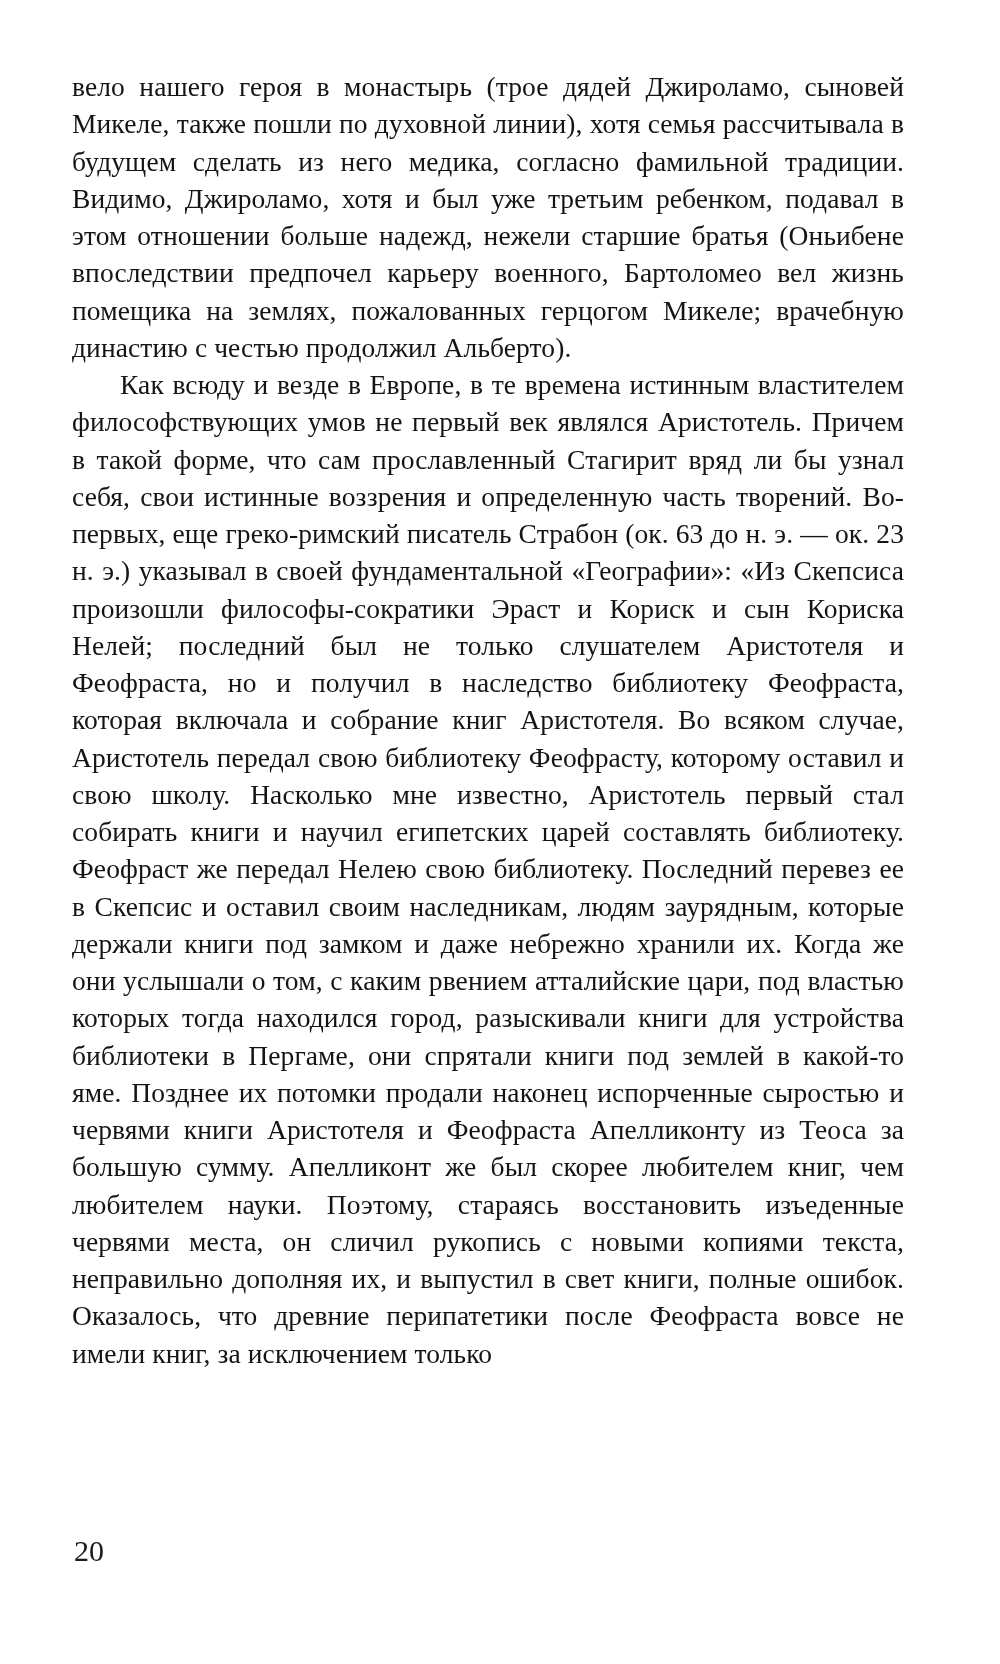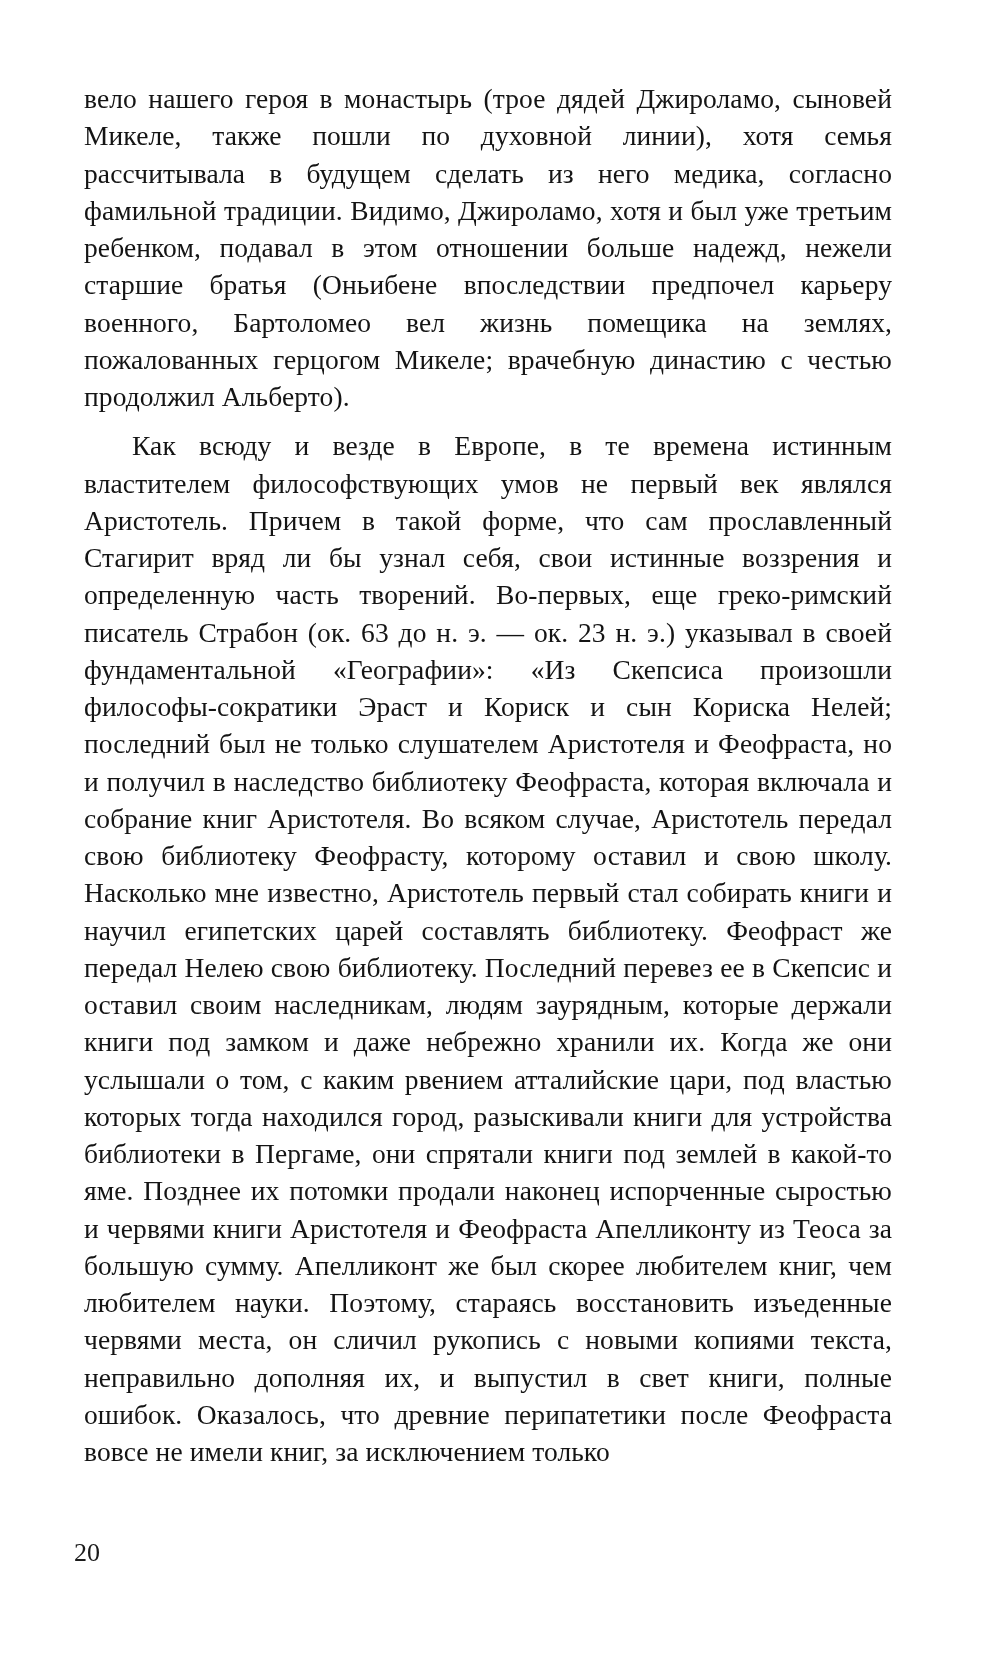--- a/index.html
+++ b/index.html
@@ -23,30 +23,30 @@
   }
   .text-body {
     font-size: 27.5px;
     line-height: 1.355;
     text-align: justify;
     text-justify: inter-word;
     color: #141414;
     letter-spacing: 0.1px;
   }
   .text-body p {
-    margin: 12px;
+    margin: 0;
   }
   .text-body p.indent {
     text-indent: 48px;
   }
   .page-number {
     position: absolute;
     left: 74px;
     bottom: 96px;
-    font-size: 26px;
+    font-size: 30px;
     color: #1a1a1a;
     font-family: "Liberation Serif", serif;
   }
 </style>
 </head>
 <body>
 
 <div class="page">
 
   <div class="text-body">

